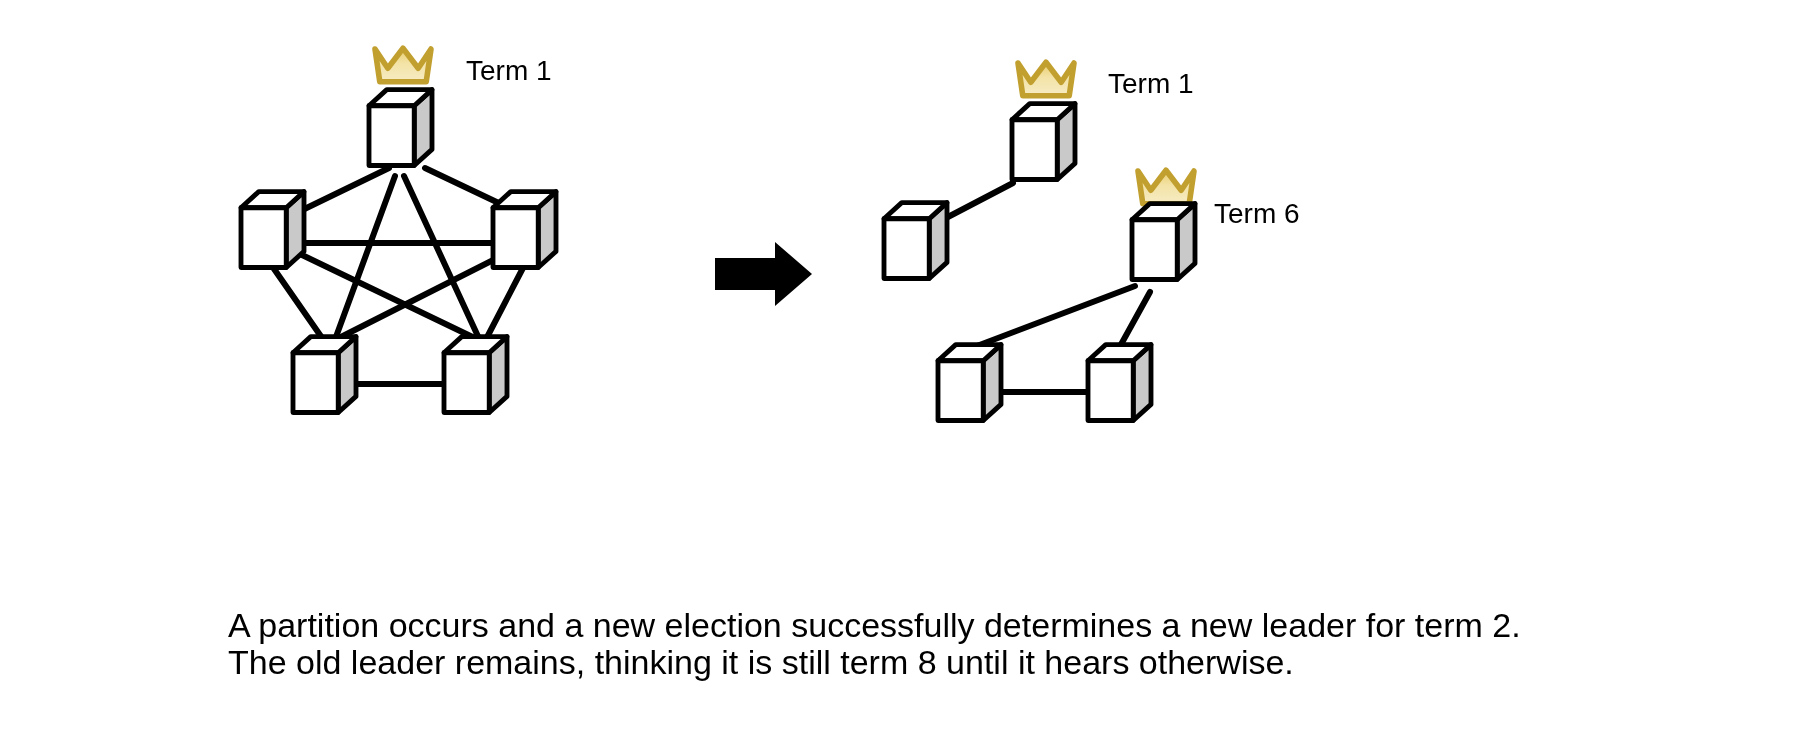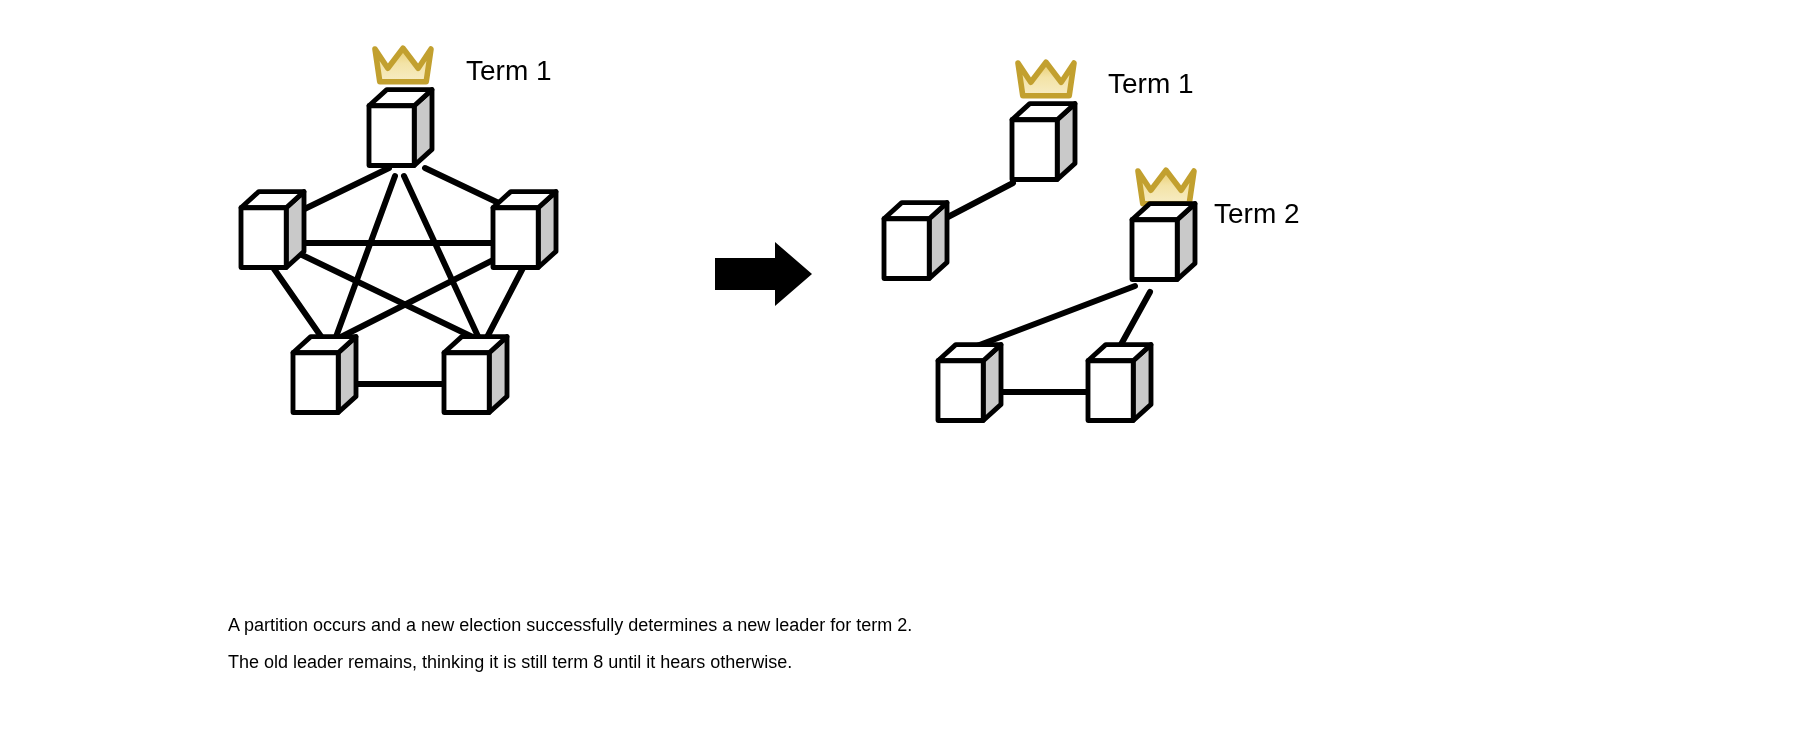--- a/index.html
+++ b/index.html
@@ -29,21 +29,21 @@
     height: 742px;
   }
   .caption-block {
     position: absolute;
     left: 228px;
     top: 607px;
     width: 1400px;
   }
   .caption-line {
     font-family: "Liberation Sans", sans-serif;
-    font-size: 18px;
+    font-size: 34px;
     line-height: 37px;
     color: #000000;
     white-space: pre;
     letter-spacing: 0px;
   }
   .term-label {
     position: absolute;
     font-family: "Liberation Sans", sans-serif;
     font-size: 28px;
     color: #000000;
@@ -167,20 +167,20 @@
           <use href="#server-box" x="1088" y="343" width="63" height="84"></use>
         </g>
       </g>
     </g>
   </svg>
 
   <div class="term-label" id="label-left-term1">Term 1</div>
 
   <div class="term-label" id="label-right-term1">Term 1</div>
 
-  <div class="term-label" id="label-right-term2">Term 2</div>
+  <div class="term-label" id="label-right-term2">Term 6</div>
 
   <div class="caption-block">
     <div class="caption-line">A partition occurs and a new election successfully determines a new leader for term 2.</div>
     <div class="caption-line">The old leader remains, thinking it is still term 8 until it hears otherwise.</div>
   </div>
 
 </div>
 
 </body></html>

